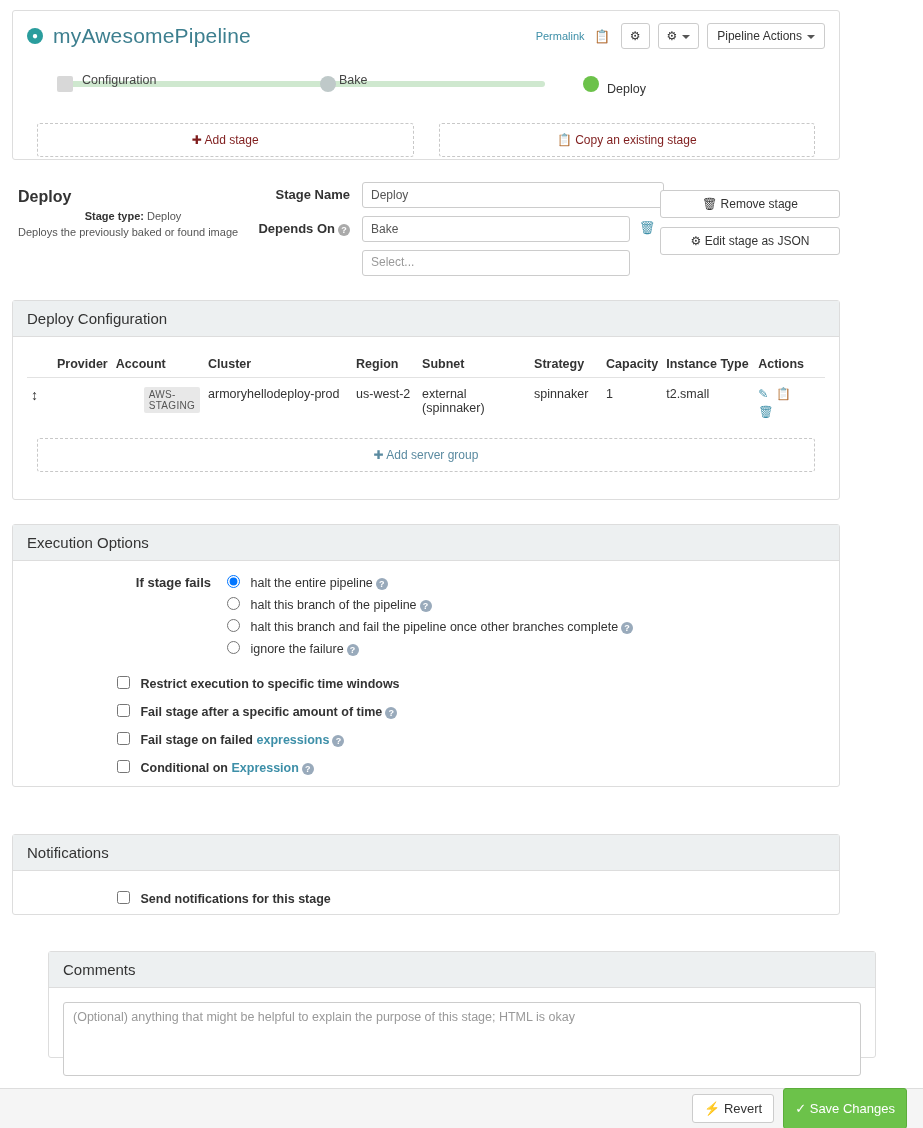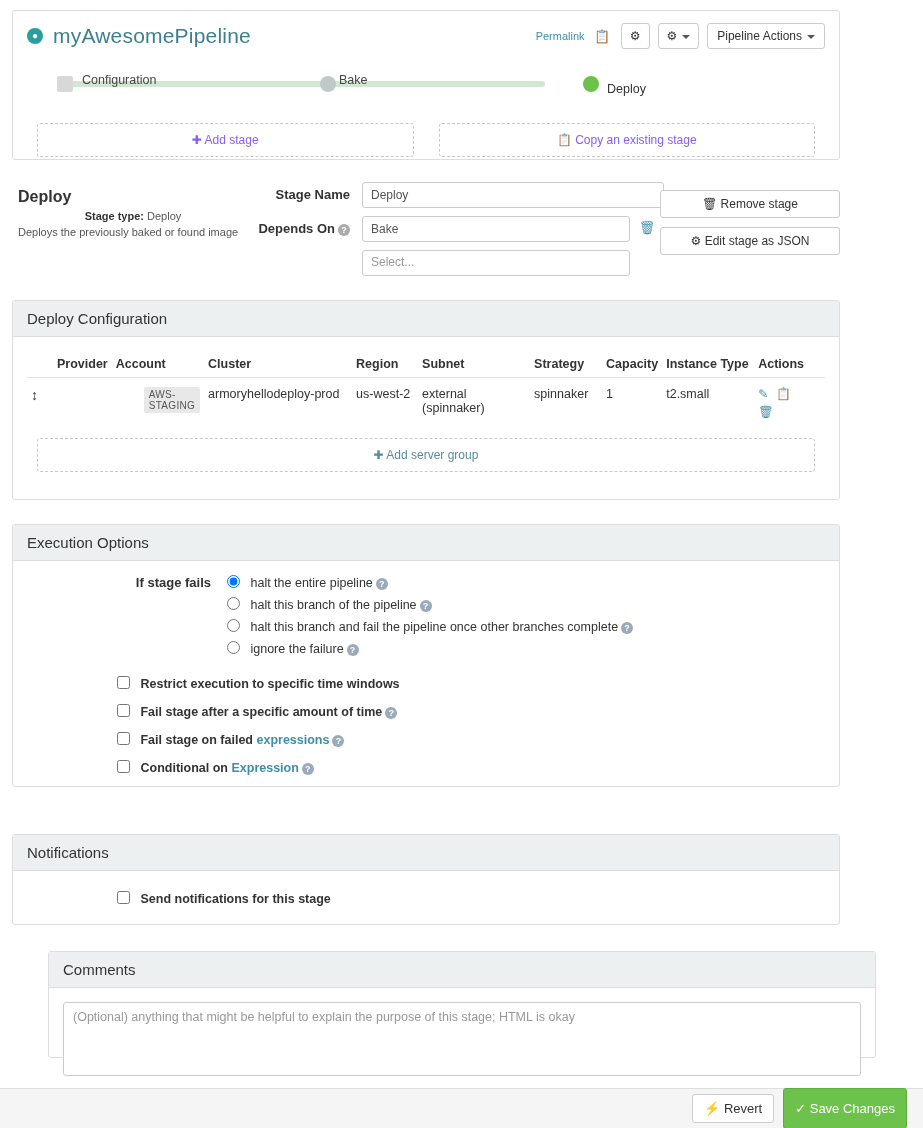--- a/index.html
+++ b/index.html
@@ -54,21 +54,21 @@
   .stage-node.mid { left: 281px; background: #bfc9c9; }
   .stage-node.last { left: 544px; background: #6cc24a; }
   .stage-label { position: absolute; font-size: 12.5px; color: #444; top: 6px; }
   .stage-label.l1 { left: 43px; }
   .stage-label.l2 { left: 300px; }
   .stage-label.l3 { left: 568px; top: 15px; color: #333; }
 
   .stage-buttons { display: flex; gap: 25px; padding: 0 24px; margin-top: 16px; }
   .add-stage-btn, .copy-stage-btn {
     flex: 1; border: 1px dashed #c8c8c8; border-radius: 3px; background: #fff;
-    text-align: center; padding: 9px 0; color: #8b5cf6; font-size: 12px; cursor: pointer;
+    text-align: center; padding: 9px 0; color: #7f1d1d; font-size: 12px; cursor: pointer;
   }
 
   
   .stage-details { position: absolute; left: 12px; top: 182px; width: 828px; height: 110px; }
   .stage-info { position: absolute; left: 6px; top: 6px; width: 230px; }
   .stage-info h3 { margin: 0; font-size: 16px; font-weight: bold; color: #333; }
   .stage-info .meta { font-size: 11px; color: #555; margin-top: 4px; text-align: center; }
   .stage-info .meta b { color: #333; }
   .stage-info .desc { font-size: 11px; color: #555; margin-top: 3px; line-height: 1.35; }
 
@@ -102,21 +102,21 @@
   .panel { position: absolute; left: 12px; width: 828px; border: 1px solid #ddd;
     border-radius: 3px; background: #fff; }
   .panel-head {
     background: #edf0f1; border-bottom: 1px solid #ddd; padding: 9px 14px;
     font-size: 15px; color: #333;
   }
   .panel-body { padding: 14px; }
 
   #deploy-config { top: 300px; height: 200px; }
   #execution-options { top: 524px; height: 263px; }
-  #notifications { top: 834px; height: 91px; }
+  #notifications { top: 834px; height: 81px; }
   #comments { top: 951px; height: 107px; margin-left: 36px; }
 
   
   table.sg { width: 100%; border-collapse: collapse; font-size: 12.5px; }
   table.sg th {
     text-align: left; font-size: 12.5px; color: #333; font-weight: bold;
     padding: 6px 4px; border-bottom: 1px solid #e2e2e2;
   }
   table.sg td { padding: 9px 4px; vertical-align: top; color: #333; }
   .drag-handle { color: #333; cursor: move; font-size: 14px; }

